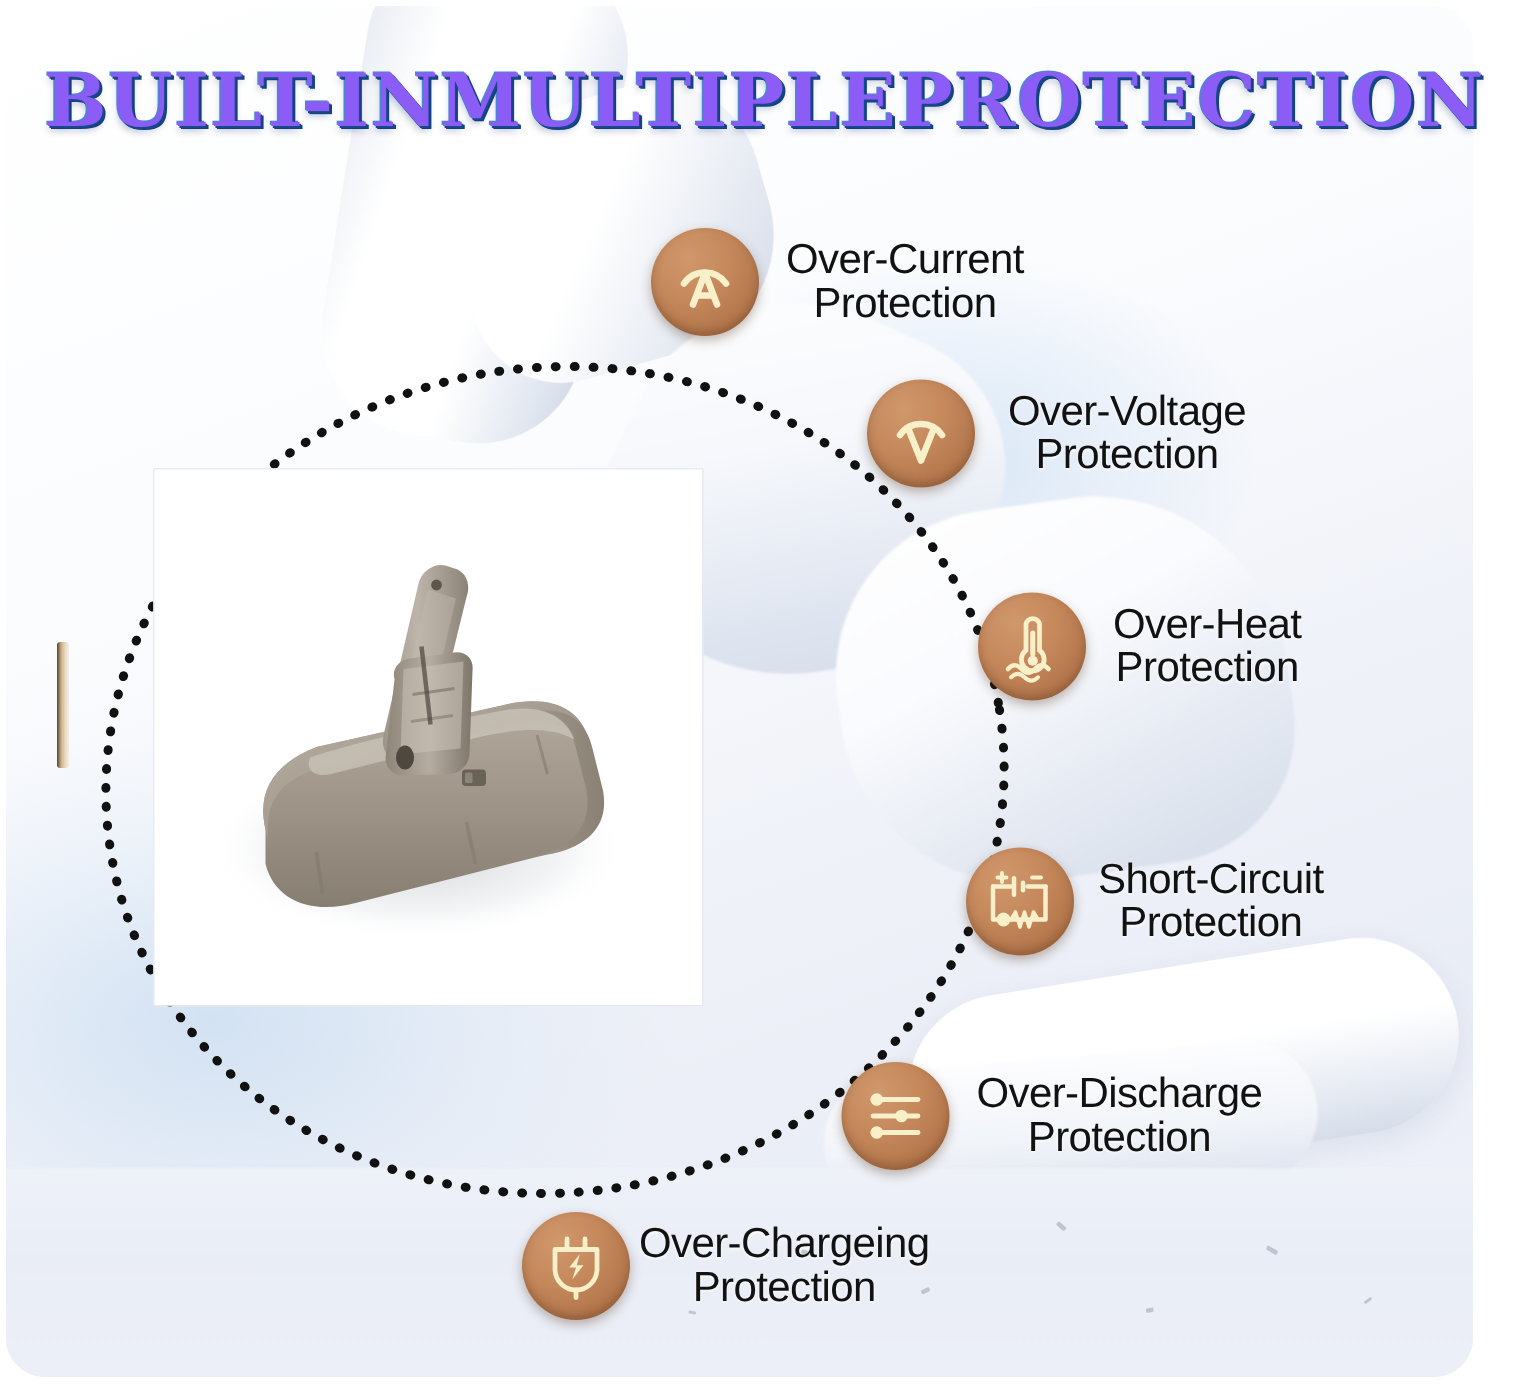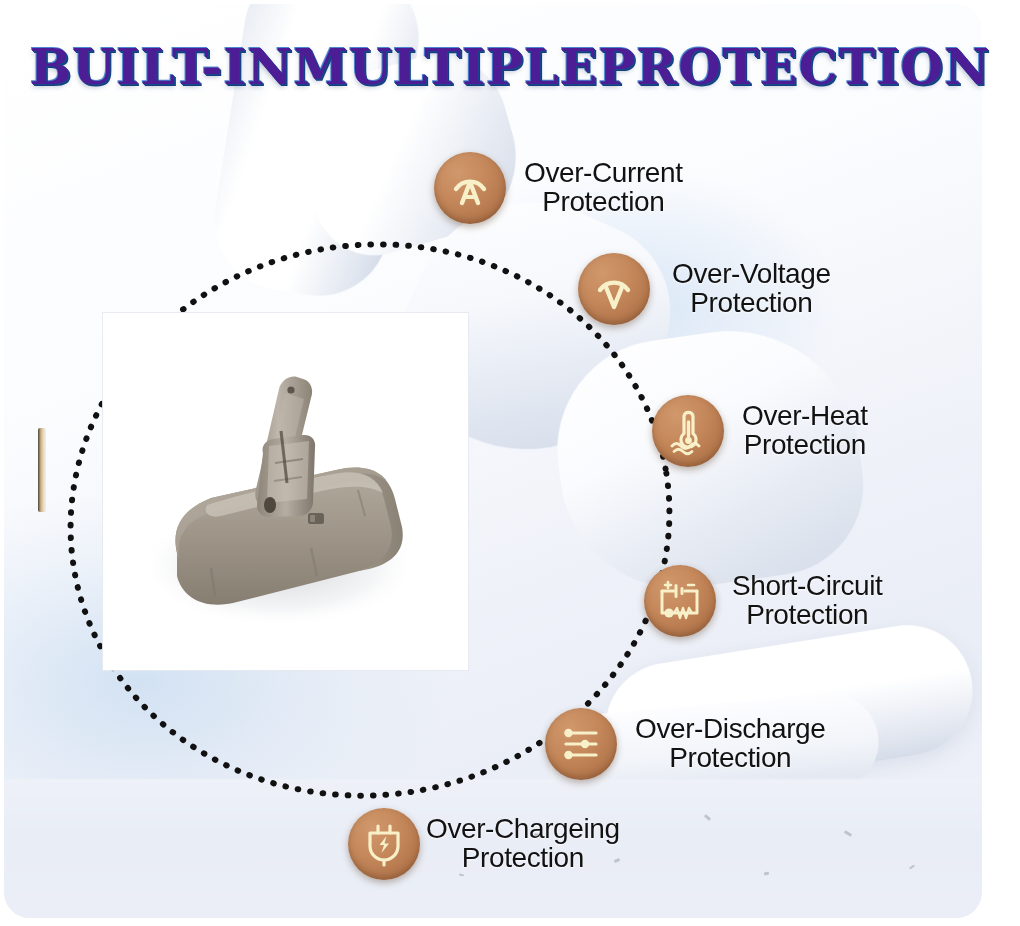--- a/index.html
+++ b/index.html
@@ -68,21 +68,21 @@
   }
 
   
   .dotted-ellipse{position:absolute;left:60px;top:235px;width:620px;height:570px;}
 
   
   .title{
     position:absolute;left:0;top:38px;width:1020px;text-align:center;
     font-family:"DejaVu Serif","Liberation Serif",serif;
     font-weight:700;font-size:49px;letter-spacing:1.2px;
-    color:#4c1d95;white-space:nowrap;
+    color:#8b5cf6;white-space:nowrap;
     text-shadow:
        1px 1px 0 #17478c,
        2px 2px 0 #14407f,
       -1px -1px 0 #4a87cf,
        0 3px 5px rgba(20,50,100,.28);
   }
 
   
   .feature{position:absolute;display:flex;align-items:center;}
   .badge{
@@ -98,21 +98,21 @@
     text-shadow:0 1px 2px rgba(255,255,255,.85);
   }
   .flabel .l1{display:block;white-space:nowrap;}
   .flabel .l2{display:block;white-space:nowrap;text-align:center;}
 
   
   #feat-overcurrent   {left:434px;top:152px;}
   #feat-overvoltage   {left:578px;top:253px;}
   #feat-overheat      {left:652px;top:395px;}
   #feat-shortcircuit  {left:644px;top:565px;}
-  #feat-overdischarge {left:545px;top:708px;justify-content:center;}
+  #feat-overdischarge {left:561px;top:708px;justify-content:center;}
   #feat-overcharging  {left:348px;top:808px;}
 
   #feat-overcurrent   .flabel{margin-left:18px;}
   #feat-overvoltage   .flabel{margin-left:22px;}
   #feat-overheat      .flabel{margin-left:18px;}
   #feat-shortcircuit  .flabel{margin-left:16px;}
   #feat-overdischarge .flabel{margin-left:18px;}
   #feat-overcharging  .flabel{margin-left:6px;}
 
   

